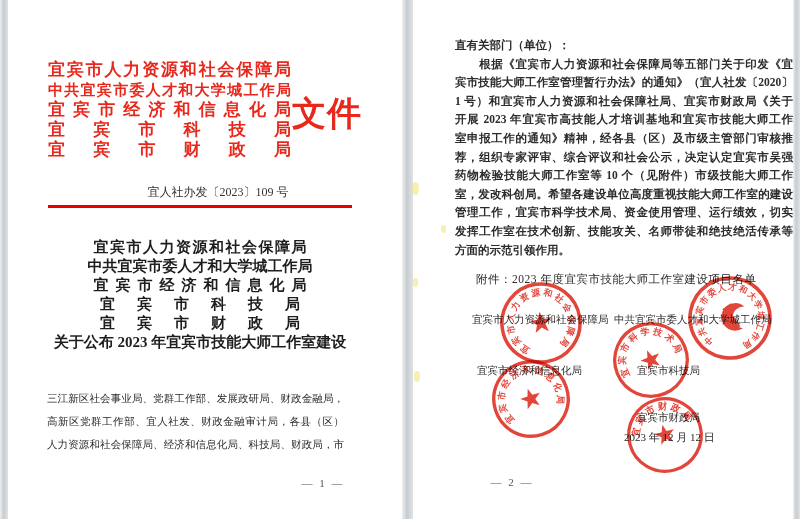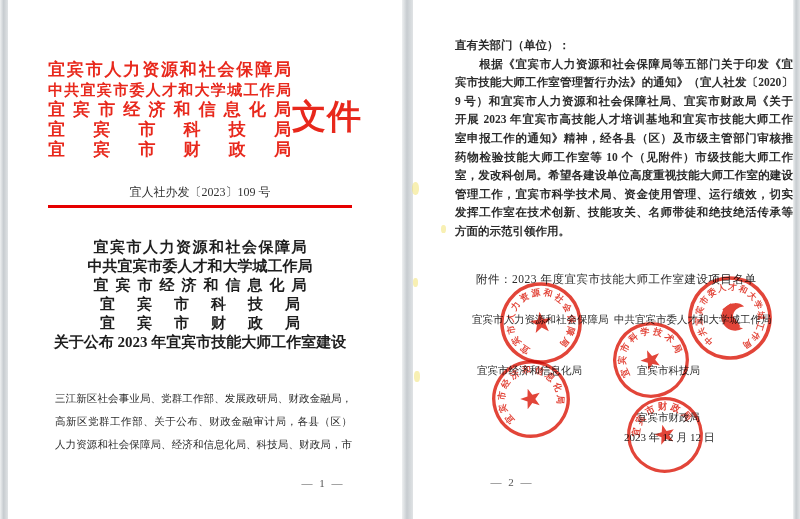--- a/index.html
+++ b/index.html
@@ -16,36 +16,36 @@
   .smudge { position:absolute; background:#f2e268; opacity:.5; border-radius:45%; }
 
   
   .p1-redhead { position:absolute; left:48px; top:60px; width:243px;
     font-family:"Liberation Sans","DejaVu Sans",sans-serif; font-weight:bold; color:#e8281c; }
   .p1-redhead .l { line-height:20px; font-size:17px; text-align:justify;
     text-align-last:justify; text-justify:inter-character; }
   .p1-redhead .l2 { font-size:15px; }
 
   .p1-docmark { position:absolute; left:292px; top:98px; font-size:34px; line-height:36px;
-    font-family:Liberation Sans, sans-serif; font-weight:bold;
+    font-family:Liberation Mono, monospace; font-weight:bold;
     color:#e8281c; letter-spacing:1px; }
 
-  .p1-docnum { position:absolute; left:48px; top:184px; width:304px; text-align:center;
+  .p1-docnum { position:absolute; left:66px; top:184px; width:304px; text-align:center;
     font-size:12px; color:#333333; }
 
   .p1-rule { position:absolute; left:48px; top:205px; width:304px; height:3px; background:#e60000; }
 
   .p1-title { position:absolute; left:28px; top:238px; width:344px; text-align:center;
     font-weight:bold; color:#1e1e1e; }
   .p1-title .t { font-size:15px; line-height:19px; }
   .p1-title .sp1 { letter-spacing:1.5px; text-indent:1.5px; }
   .p1-title .sp3 { letter-spacing:7px;  text-indent:7px; }
   .p1-title .sp45{ letter-spacing:22px; text-indent:22px; }
 
-  .p1-body { position:absolute; left:55px; top:387px; width:297px;
+  .p1-body { position:absolute; left:47px; top:387px; width:297px;
     font-size:10.5px; color:#2b2b2b; }
   .p1-body .bl { line-height:23px; text-align:justify; text-align-last:justify; }
 
   .pagenum { position:absolute; font-size:11px; color:#555555; letter-spacing:2px;
     text-align:center; width:60px; }
   .pagenum-1 { left:293px; top:477px; }
   .pagenum-2 { left:482px; top:476px; }
 
   
   .p2-body { position:absolute; left:455px; top:36px; width:338px;
@@ -99,33 +99,34 @@
     <div class="t sp1">宜宾市人力资源和社会保障局</div>
     <div class="t">中共宜宾市委人才和大学城工作局</div>
     <div class="t sp3">宜宾市经济和信息化局</div>
     <div class="t sp45">宜宾市科技局</div>
     <div class="t sp45">宜宾市财政局</div>
     <div class="t">关于公布 2023 年宜宾市技能大师工作室建设</div>
   </div>
 
   <div class="p1-body">
     <div class="bl">三江新区社会事业局、党群工作部、发展政研局、财政金融局，</div>
-    <div class="bl">高新区党群工作部、关于公布、财政金融审计局，各县（区）</div>
+    <div class="bl">高新区党群工作部、宜人社发、财政金融审计局，各县（区）</div>
     <div class="bl">人力资源和社会保障局、经济和信息化局、科技局、财政局，市</div>
   </div>
 
   <div class="pagenum pagenum-1">— 1 —</div>
 
   <div class="p2-body">
     <div class="bl">直有关部门（单位）：</div>
     <div class="bl jf">　　根据《宜宾市人力资源和社会保障局等五部门关于印发《宜</div>
     <div class="bl jf">宾市技能大师工作室管理暂行办法》的通知》（宜人社发〔2020〕</div>
-    <div class="bl jf">9 号）和宜宾市人力资源和社会保障社局、宜宾市财政局《关于</div>
+    <div class="bl jf">1 号）和宜宾市人力资源和社会保障社局、宜宾市财政局《关于</div>
     <div class="bl jf">开展 2023 年宜宾市高技能人才培训基地和宜宾市技能大师工作</div>
     <div class="bl jf">室申报工作的通知》精神，经各县（区）及市级主管部门审核推</div>
+    <div class="bl jf">荐，组织专家评审、综合评议和社会公示，决定认定宜宾市吴强</div>
     <div class="bl jf">药物检验技能大师工作室等 10 个（见附件）市级技能大师工作</div>
     <div class="bl jf">室，发改科创局。希望各建设单位高度重视技能大师工作室的建设</div>
     <div class="bl jf">管理工作，宜宾市科学技术局、资金使用管理、运行绩效，切实</div>
     <div class="bl jf">发挥工作室在技术创新、技能攻关、名师带徒和绝技绝活传承等</div>
     <div class="bl">方面的示范引领作用。</div>
   </div>
 
   <div class="p2-attach">附件：2023 年度宜宾市技能大师工作室建设项目名单</div>
 
   <div class="sig sig-r1a">宜宾市人力资源和社会保障局</div>

